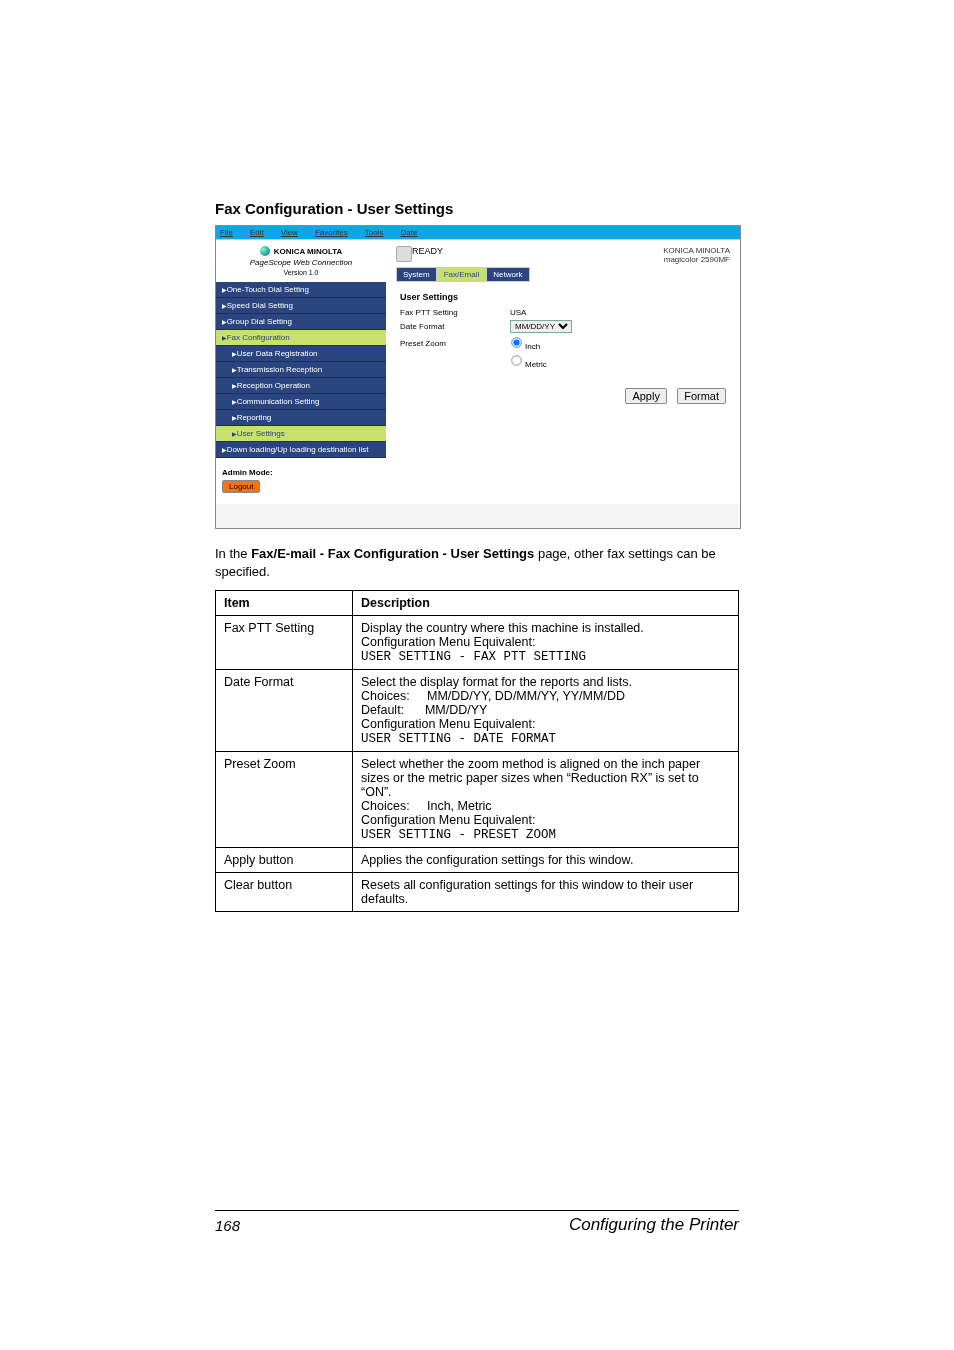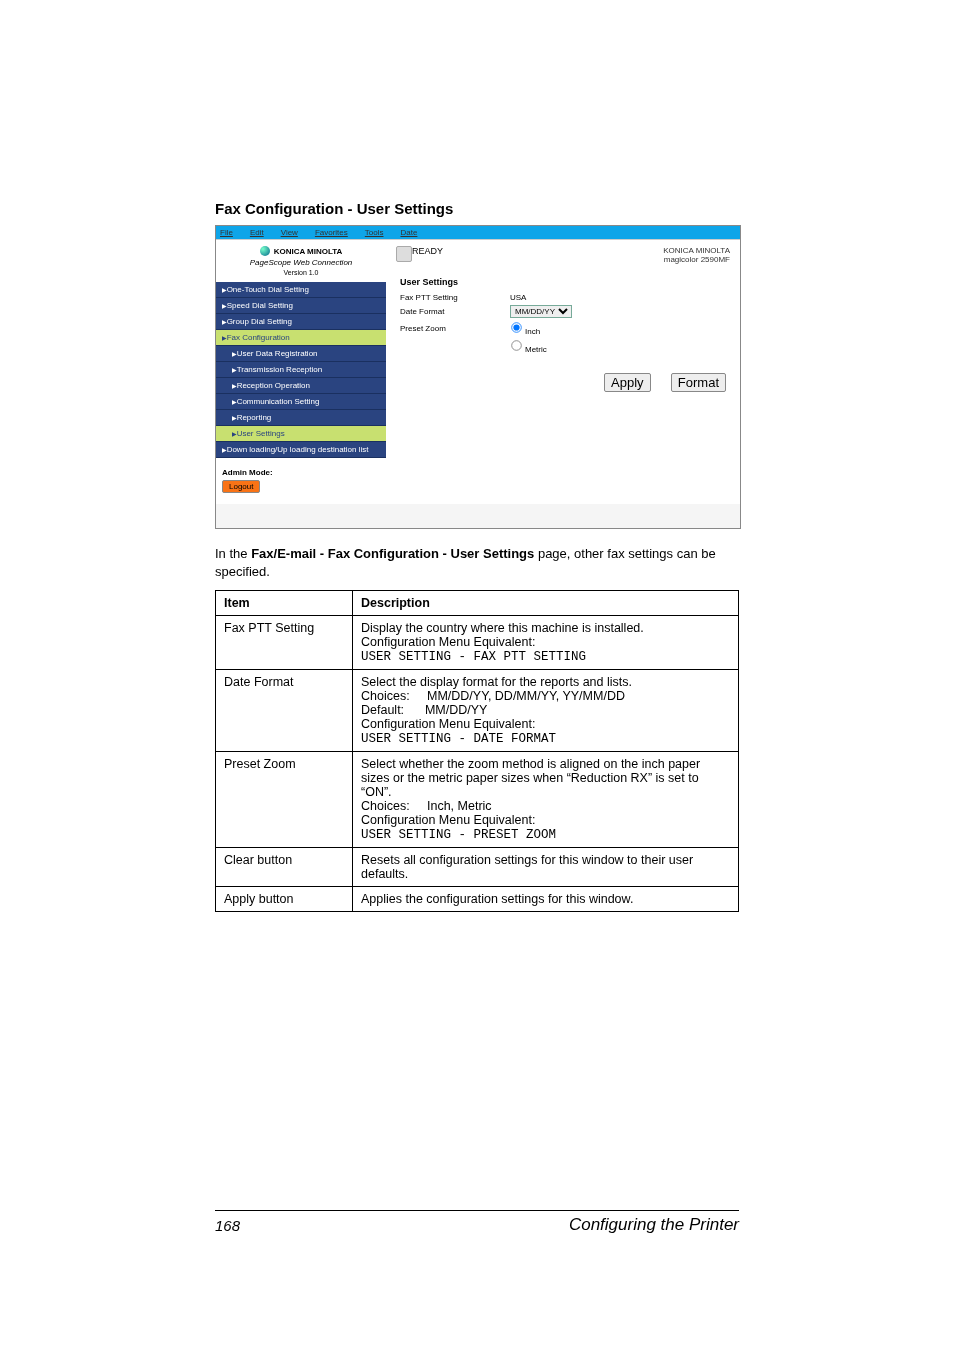--- a/index.html
+++ b/index.html
@@ -35,21 +35,21 @@
 .shot .tab{padding:2px 6px;border:1px solid #ccc;background:#2a4480;color:#fff;font-size:8px}
 .shot .tab.active{background:#c8e070;color:#2a4480}
 .shot .content{padding:10px 14px}
 .shot .content h4{margin:0 0 6px 0;font-size:9px;font-weight:bold}
 .shot .row{display:flex;align-items:center;margin:3px 0}
 .shot .row .lbl{width:110px}
 .shot .row .val{width:100px}
 .shot .row select{font-size:8px;border:1px solid #7a9}
 .shot .row input[type=radio]{margin:0 2px 0 0;transform:scale(.8)}
 .shot .btnrow{text-align:right;padding:6px 14px}
-.shot .btnrow .btn{display:inline-block;border:1px solid #888;background:#eee;padding:1px 6px;border-radius:2px;font-size:13px;margin-left:18px}
+.shot .btnrow .btn{display:inline-block;border:1px solid #888;background:#eee;padding:1px 6px;border-radius:2px;font-size:11px;margin-left:8px}
 .intro{font-size:13px;line-height:1.35;margin:14px 0 10px 0}
 table.desc{border-collapse:collapse;width:524px;font-size:12.5px}
 table.desc th,table.desc td{border:1px solid #000;padding:5px 8px;vertical-align:top;text-align:left}
 table.desc th{font-weight:bold}
 table.desc td.item{width:120px}
 table.desc code,span.mono{font-family:"Courier New",monospace}
 .footer{position:absolute;bottom:115px;left:215px;right:215px;display:flex;justify-content:space-between;align-items:center;border-top:1px solid #000;padding-top:4px}
 .footer .pn{font-style:italic;font-size:15px}
 .footer .ft{font-style:italic;font-size:17px}
 </style>
@@ -133,20 +133,25 @@
       <div class="main-top">
         <div class="ready">
           <span class="ico"></span>
           <span>READY</span>
         </div>
         <div class="prod">
           <div>KONICA MINOLTA</div>
           <div>magicolor 2590MF</div>
         </div>
       </div>
+      <div class="tabs">
+        <div class="tab">System</div>
+        <div class="tab active">Fax/Email</div>
+        <div class="tab">Network</div>
+      </div>
       <div class="content">
         <h4>User Settings</h4>
         <div class="row">
           <span class="lbl">Fax PTT Setting</span>
           <span class="val">USA</span>
         </div>
         <div class="row">
           <span class="lbl">Date Format</span>
           <span class="val"><select><option>MM/DD/YY</option></select></span>
         </div>
@@ -187,26 +192,26 @@
         </tr>
         <tr>
           <td class="item">Date Format</td>
           <td>Select the display format for the reports and lists.<br>Choices:&nbsp;&nbsp;&nbsp;&nbsp;&nbsp;MM/DD/YY, DD/MM/YY, YY/MM/DD<br>Default:&nbsp;&nbsp;&nbsp;&nbsp;&nbsp;&nbsp;MM/DD/YY<br>Configuration Menu Equivalent:<br><span class="mono">USER SETTING - DATE FORMAT</span></td>
         </tr>
         <tr>
           <td class="item">Preset Zoom</td>
           <td>Select whether the zoom method is aligned on the inch paper sizes or the metric paper sizes when “Reduction RX” is set to “ON”.<br>Choices:&nbsp;&nbsp;&nbsp;&nbsp;&nbsp;Inch, Metric<br>Configuration Menu Equivalent:<br><span class="mono">USER SETTING - PRESET ZOOM</span></td>
         </tr>
         <tr>
+          <td class="item">Apply button</td>
+          <td>Applies the configuration settings for this window.</td>
+        </tr>
+        <tr>
           <td class="item">Clear button</td>
           <td>Resets all configuration settings for this window to their user defaults.</td>
-        </tr>
-        <tr>
-          <td class="item">Apply button</td>
-          <td>Applies the configuration settings for this window.</td>
         </tr>
       </tbody>
 </table>
 
 <div class="footer">
   <span class="pn">168</span>
   <span class="ft">Configuring the Printer</span>
 </div>
 
 </div>

